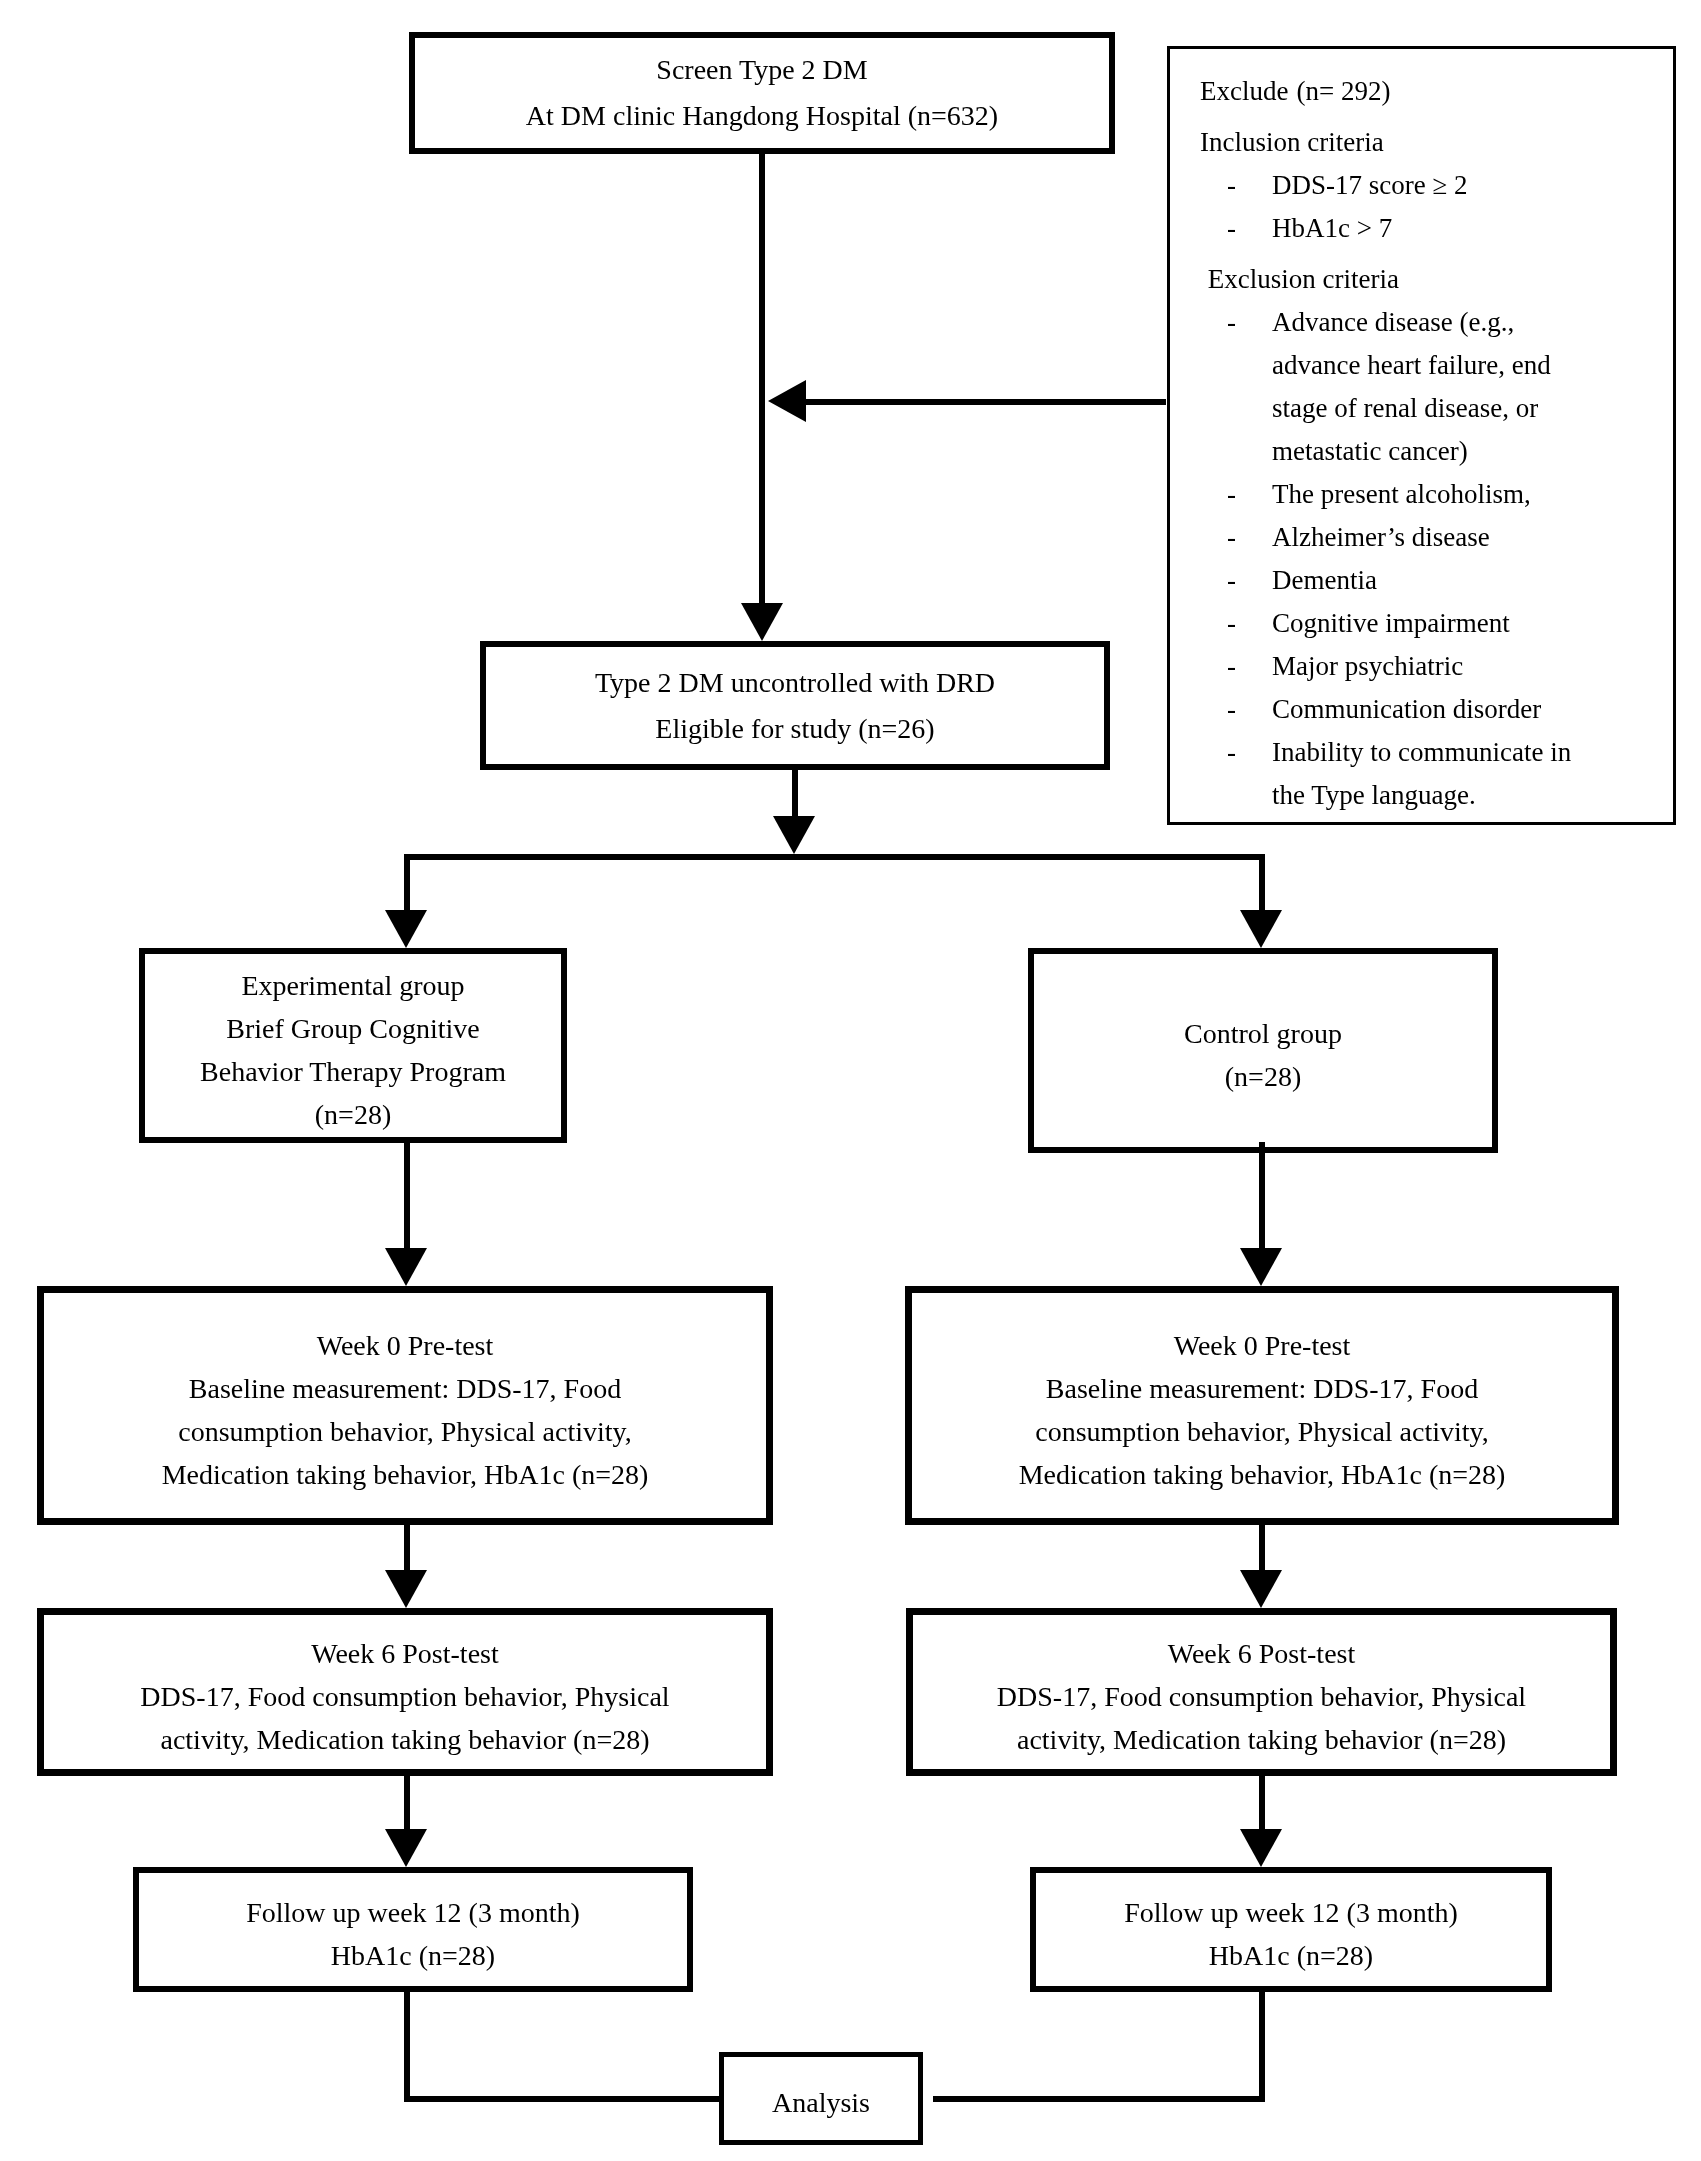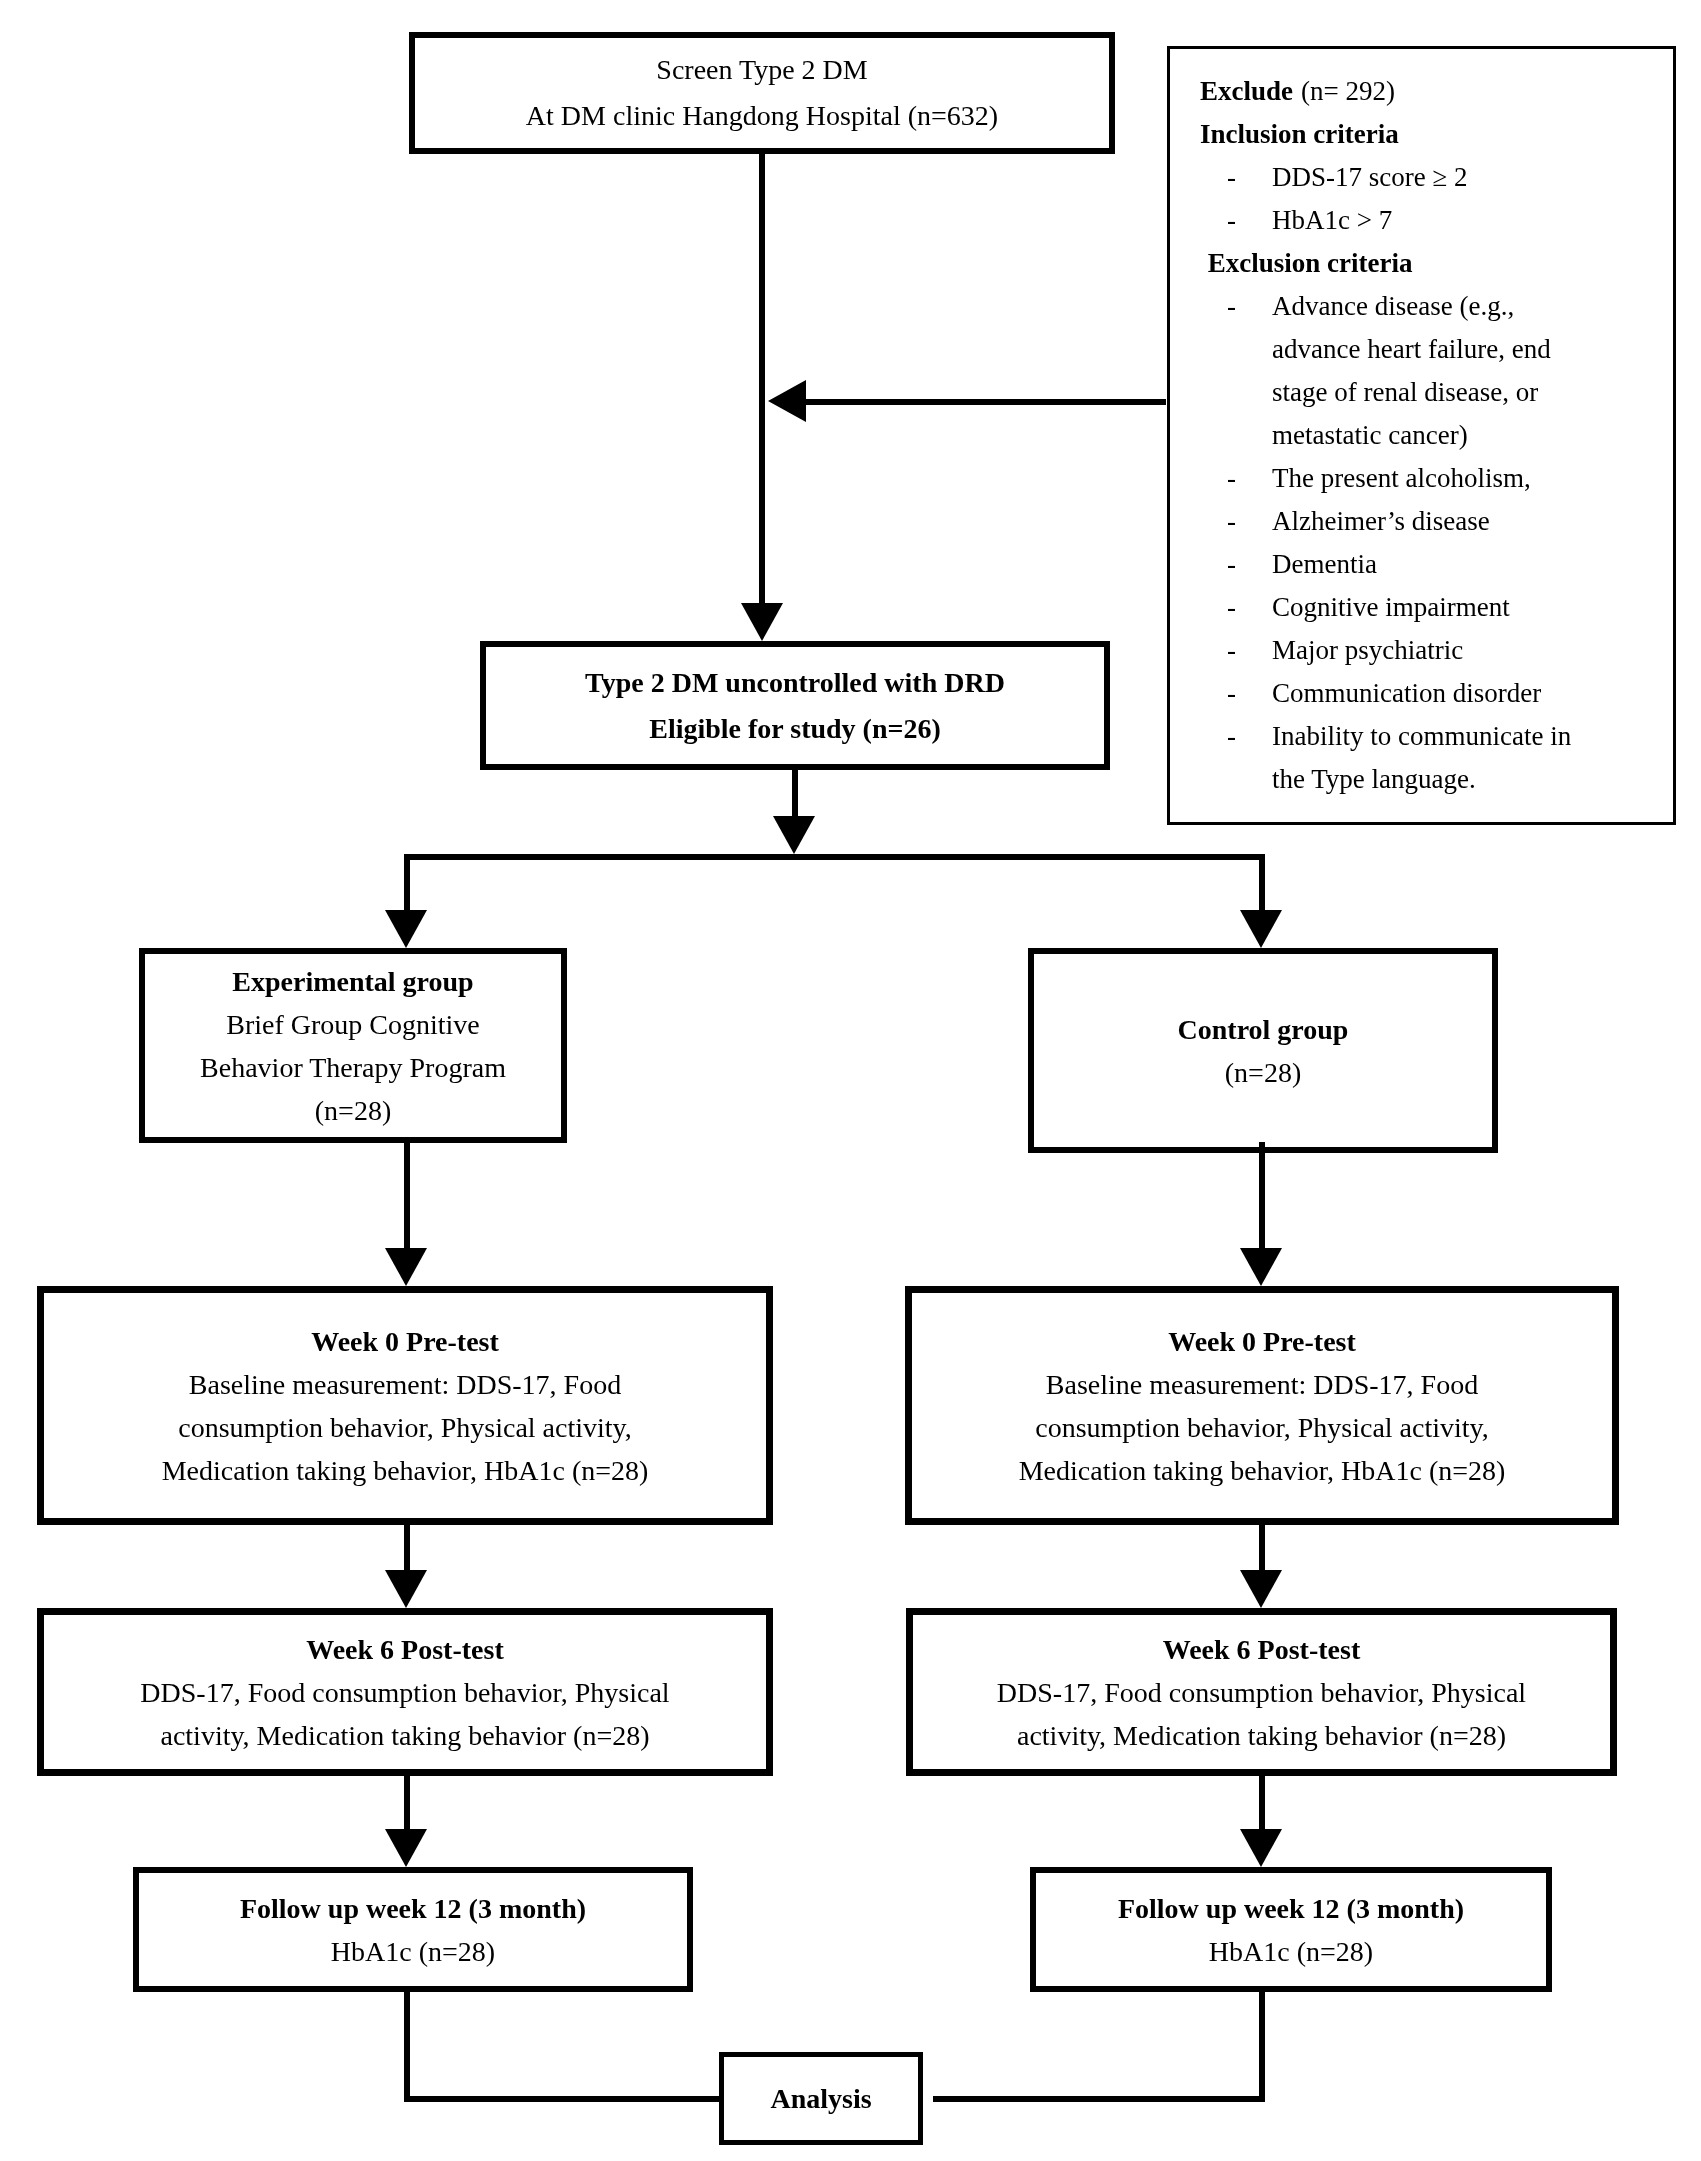--- a/index.html
+++ b/index.html
@@ -18,27 +18,27 @@
     background: #ffffff;
     border: 6.8px solid #000000;
     display: flex;
     flex-direction: column;
     align-items: center;
     justify-content: center;
     text-align: center;
     font-size: 28px;
     line-height: 43px;
   }
-  .b { font-weight: bold; }
+  .b { font-weight: normal; margin-top: 8px; }
   
   #screen-box   { left: 409px;  top: 32px;   width: 706px; height: 122px; line-height: 46px; }
   #exclude-box  { left: 1167px; top: 46px;   width: 509px; height: 779px;
                   border-width: 3.9px; align-items: flex-start; justify-content: flex-start;
                   text-align: left; padding: 20.5px 14.6px 0 30px; font-size: 27px; line-height: 43px; }
-  #eligible-box { left: 480px;  top: 641px; width: 630px; height: 129px; line-height: 46px; font-weight: bold; }
+  #eligible-box { left: 480px;  top: 641px; width: 630px; height: 129px; line-height: 46px; }
   #exp-box      { left: 139px;  top: 948px; width: 428px; height: 195px; }
   #ctrl-box     { left: 1028px; top: 948px; width: 470px;  height: 205px; }
   #week0-left   { left: 37px;   top: 1286px; width: 736px; height: 239px; border-width: 7.8px; }
   #week0-right  { left: 905px; top: 1286px; width: 714px; height: 239px; border-width: 7.8px; }
   #week6-left   { left: 37px;   top: 1608px; width: 736px; height: 168px; border-width: 7.8px; }
   #week6-right  { left: 906px; top: 1608px; width: 711px; height: 168px; border-width: 7.8px; }
   #fu-left      { left: 133px;  top: 1867px; width: 560px; height: 125px; }
   #fu-right     { left: 1030px; top: 1867px; width: 522px; height: 125px; }
   #analysis-box { left: 719px; top: 2052px; width: 204px;  height: 93px; border-width: 5.8px; }
   

